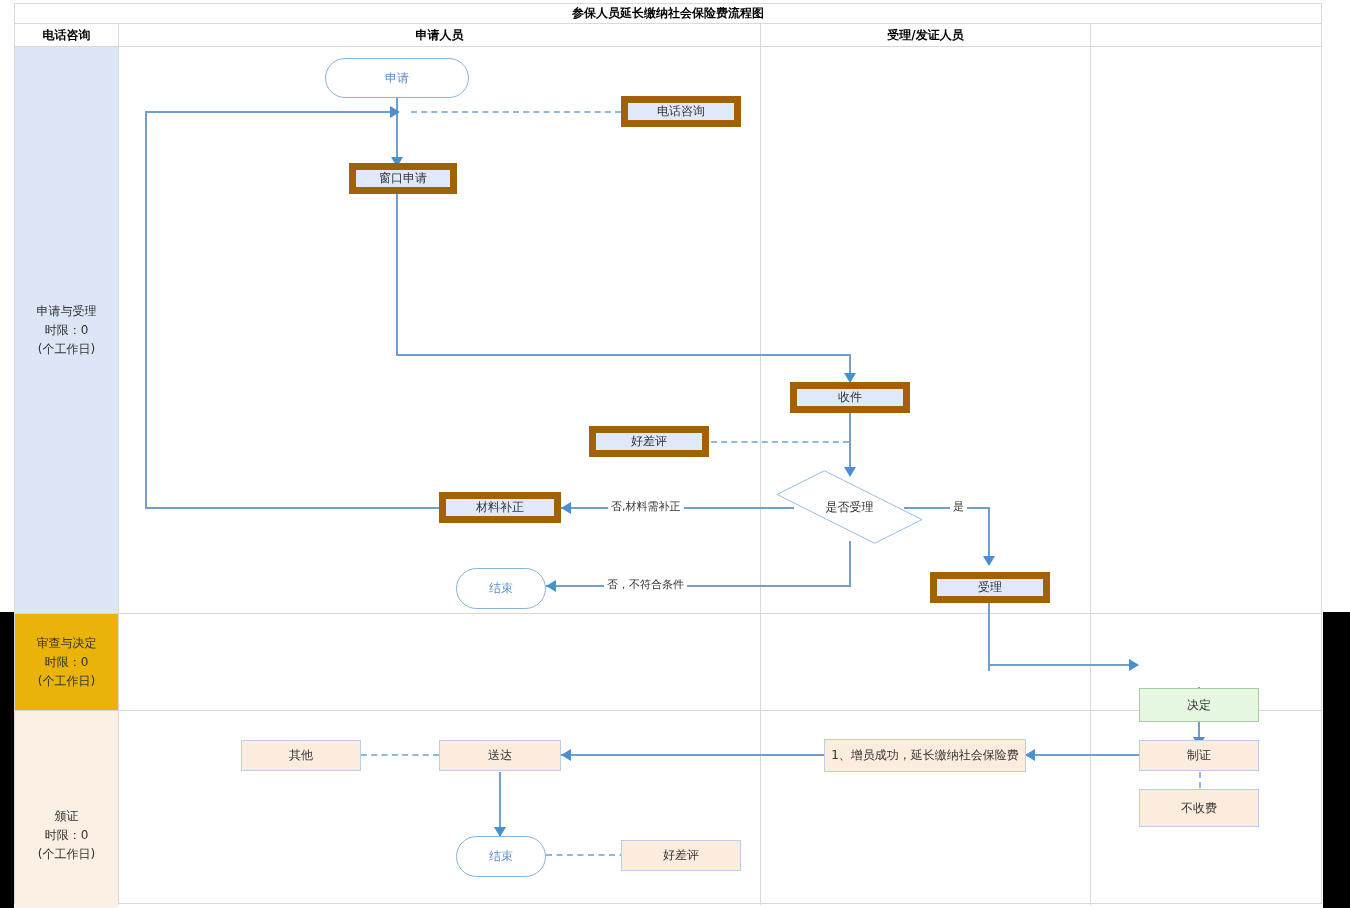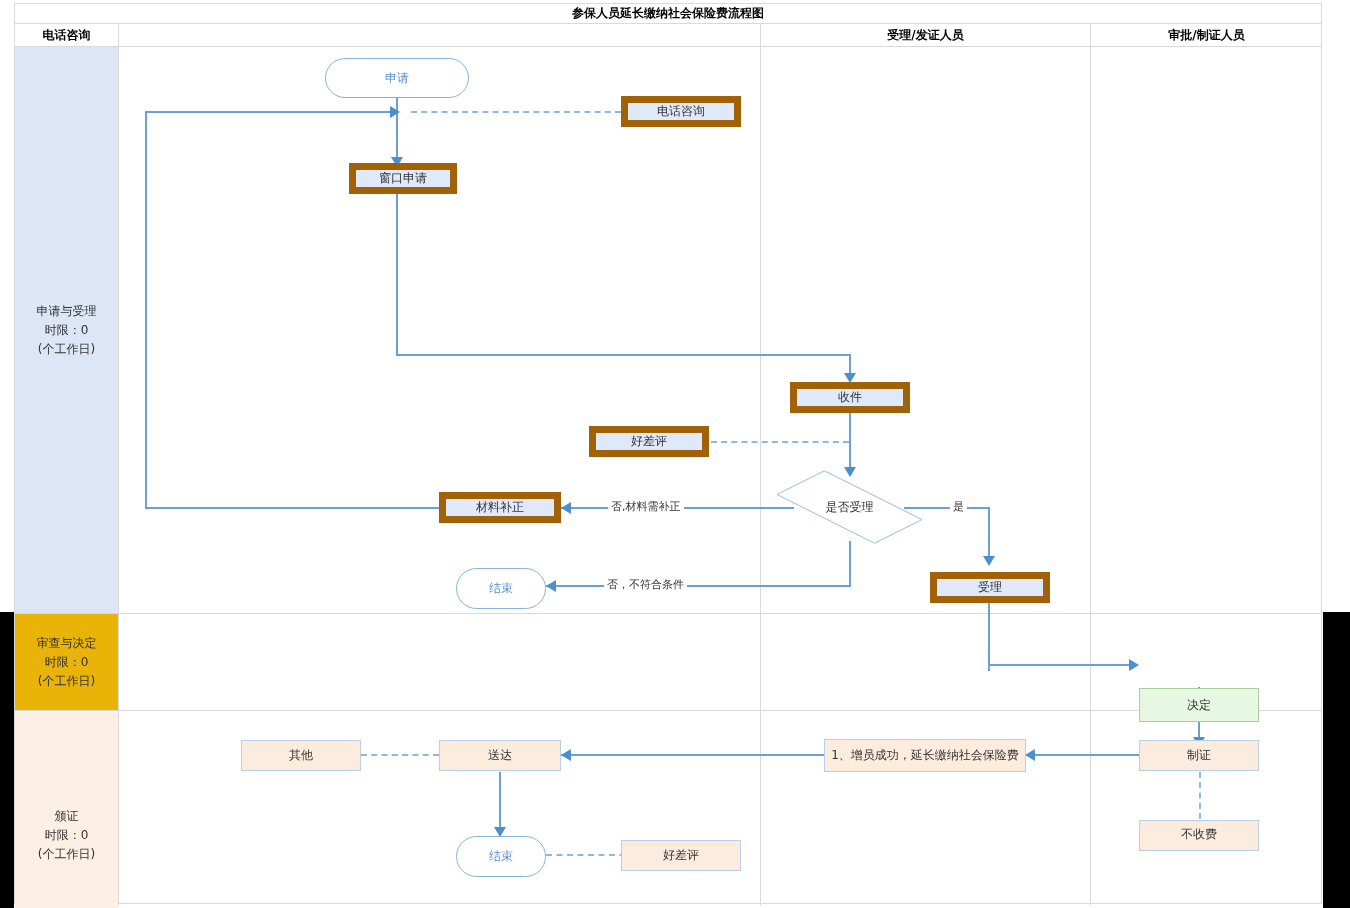--- a/index.html
+++ b/index.html
@@ -182,22 +182,22 @@
 
   <div class="bleed bleed-left"></div>
   <div class="bleed bleed-right"></div>
 
   <div class="table">
 
     <div class="title-row">参保人员延长缴纳社会保险费流程图</div>
 
     <div class="head-row">
       <div class="head-cell" style="left:0px;   width:103px;">电话咨询</div>
+      <div class="head-cell" style="left:104px; width:641px;">申请人员</div>
       <div class="head-cell" style="left:746px; width:329px;">受理/发证人员</div>
-      <div class="head-cell" style="left:1076px;width:231px;">审批/制证人员</div>
     </div>
 
     <div class="vline" style="left:103px;  top:20px;  height:881px;"></div>
     <div class="vline" style="left:745px;  top:20px;  height:881px;"></div>
     <div class="vline" style="left:1075px; top:20px;  height:881px;"></div>
 
     <div class="hline" style="left:0px; top:609px; width:1306px;"></div>
     <div class="hline" style="left:0px; top:706px; width:1306px;"></div>
 
     <div class="stage-cell stage-1" style="top:43px;  height:566px;">
@@ -298,21 +298,21 @@
     <div class="node green" style="left:1124px; top:648px; width:120px; height:34px;">决定</div>
 
     <div class="node peach" style="left:226px; top:736px; width:120px; height:31px;">其他</div>
 
     <div class="node peach" style="left:424px; top:736px; width:122px; height:31px;">送达</div>
 
     <div class="node peach" style="left:809px; top:735px; width:202px; height:33px;" style2="">1、增员成功，延长缴纳社会保险费</div>
 
     <div class="node peach" style="left:1124px; top:736px; width:120px; height:31px;">制证</div>
 
-    <div class="node peach" style="left:1124px; top:816px; width:120px; height:31px;font-family:Liberation Mono, monospace;">不收费</div>
+    <div class="node peach" style="left:1124px; top:785px; width:120px; height:38px;">不收费</div>
 
     <div class="node terminal" style="left:441px; top:832px; width:90px; height:41px;">结束</div>
 
     <div class="node peach" style="left:606px; top:836px; width:120px; height:31px;">好差评</div>
 
     <div class="edge-label" style="left:593px; top:495px;">否,材料需补正</div>
 
     <div class="edge-label" style="left:589px; top:573px;">否，不符合条件</div>
 
     <div class="edge-label" style="left:935px; top:495px;">是</div>

